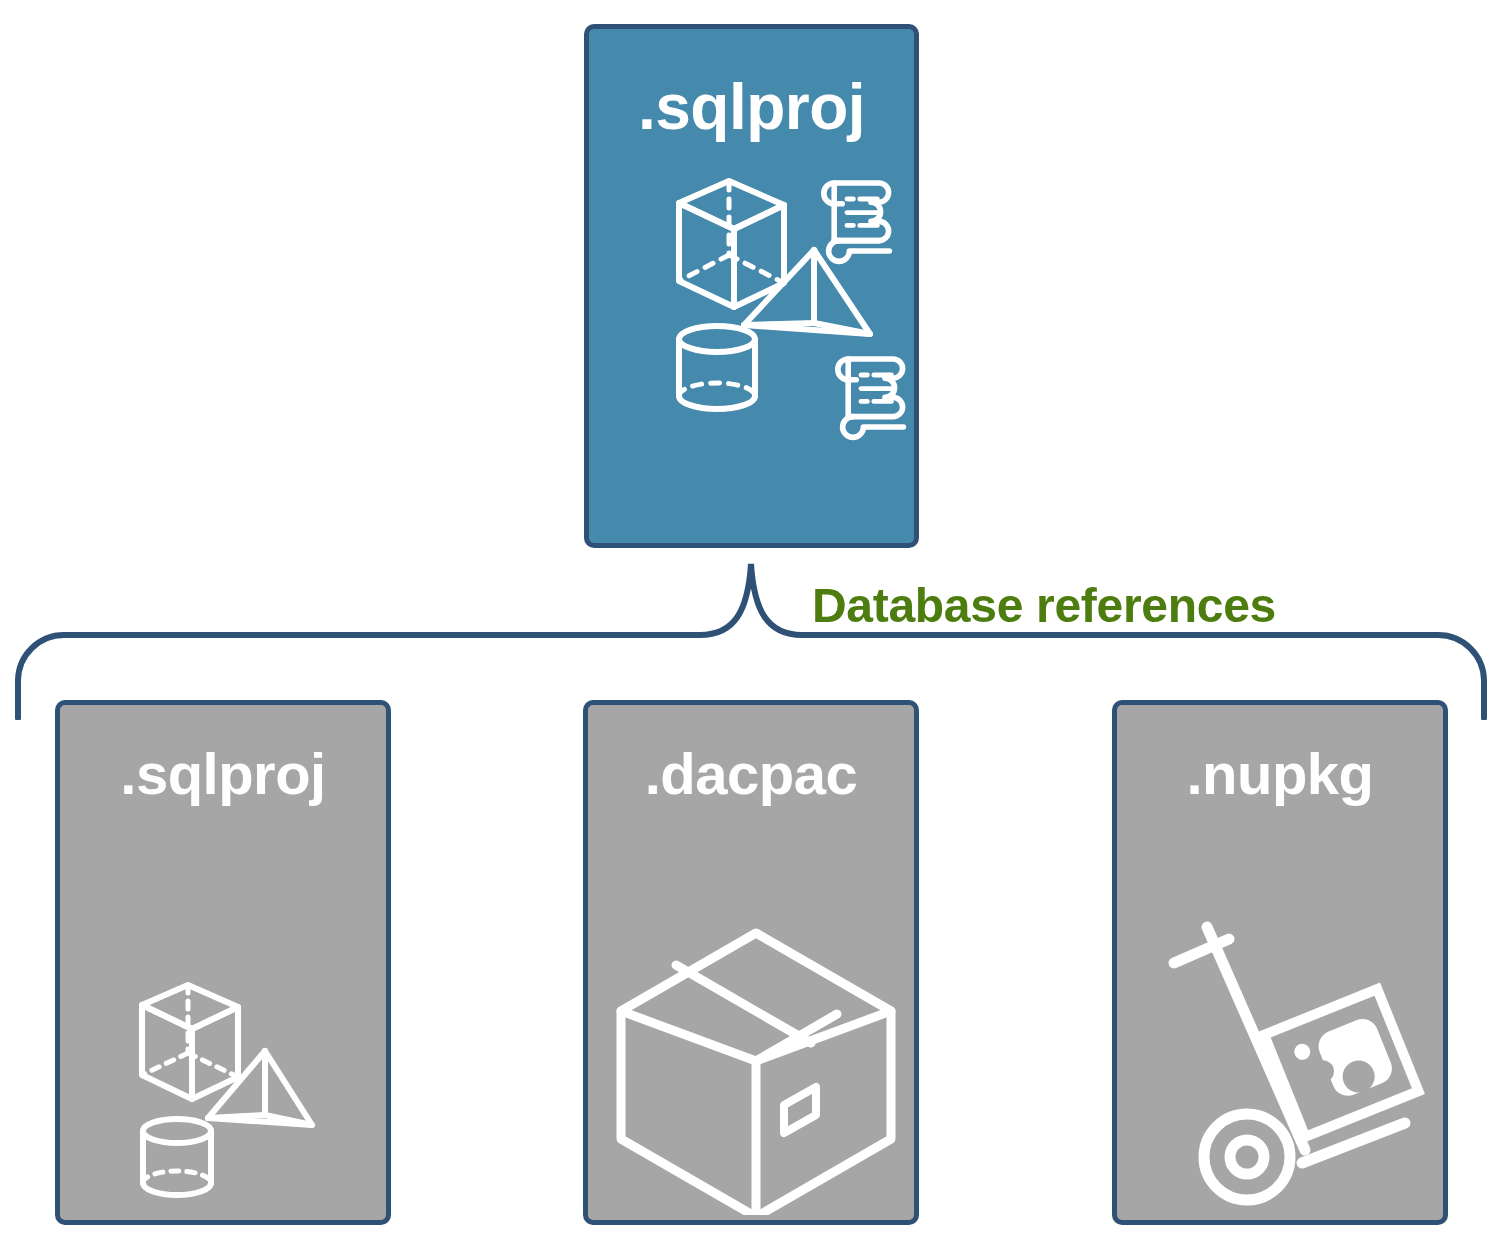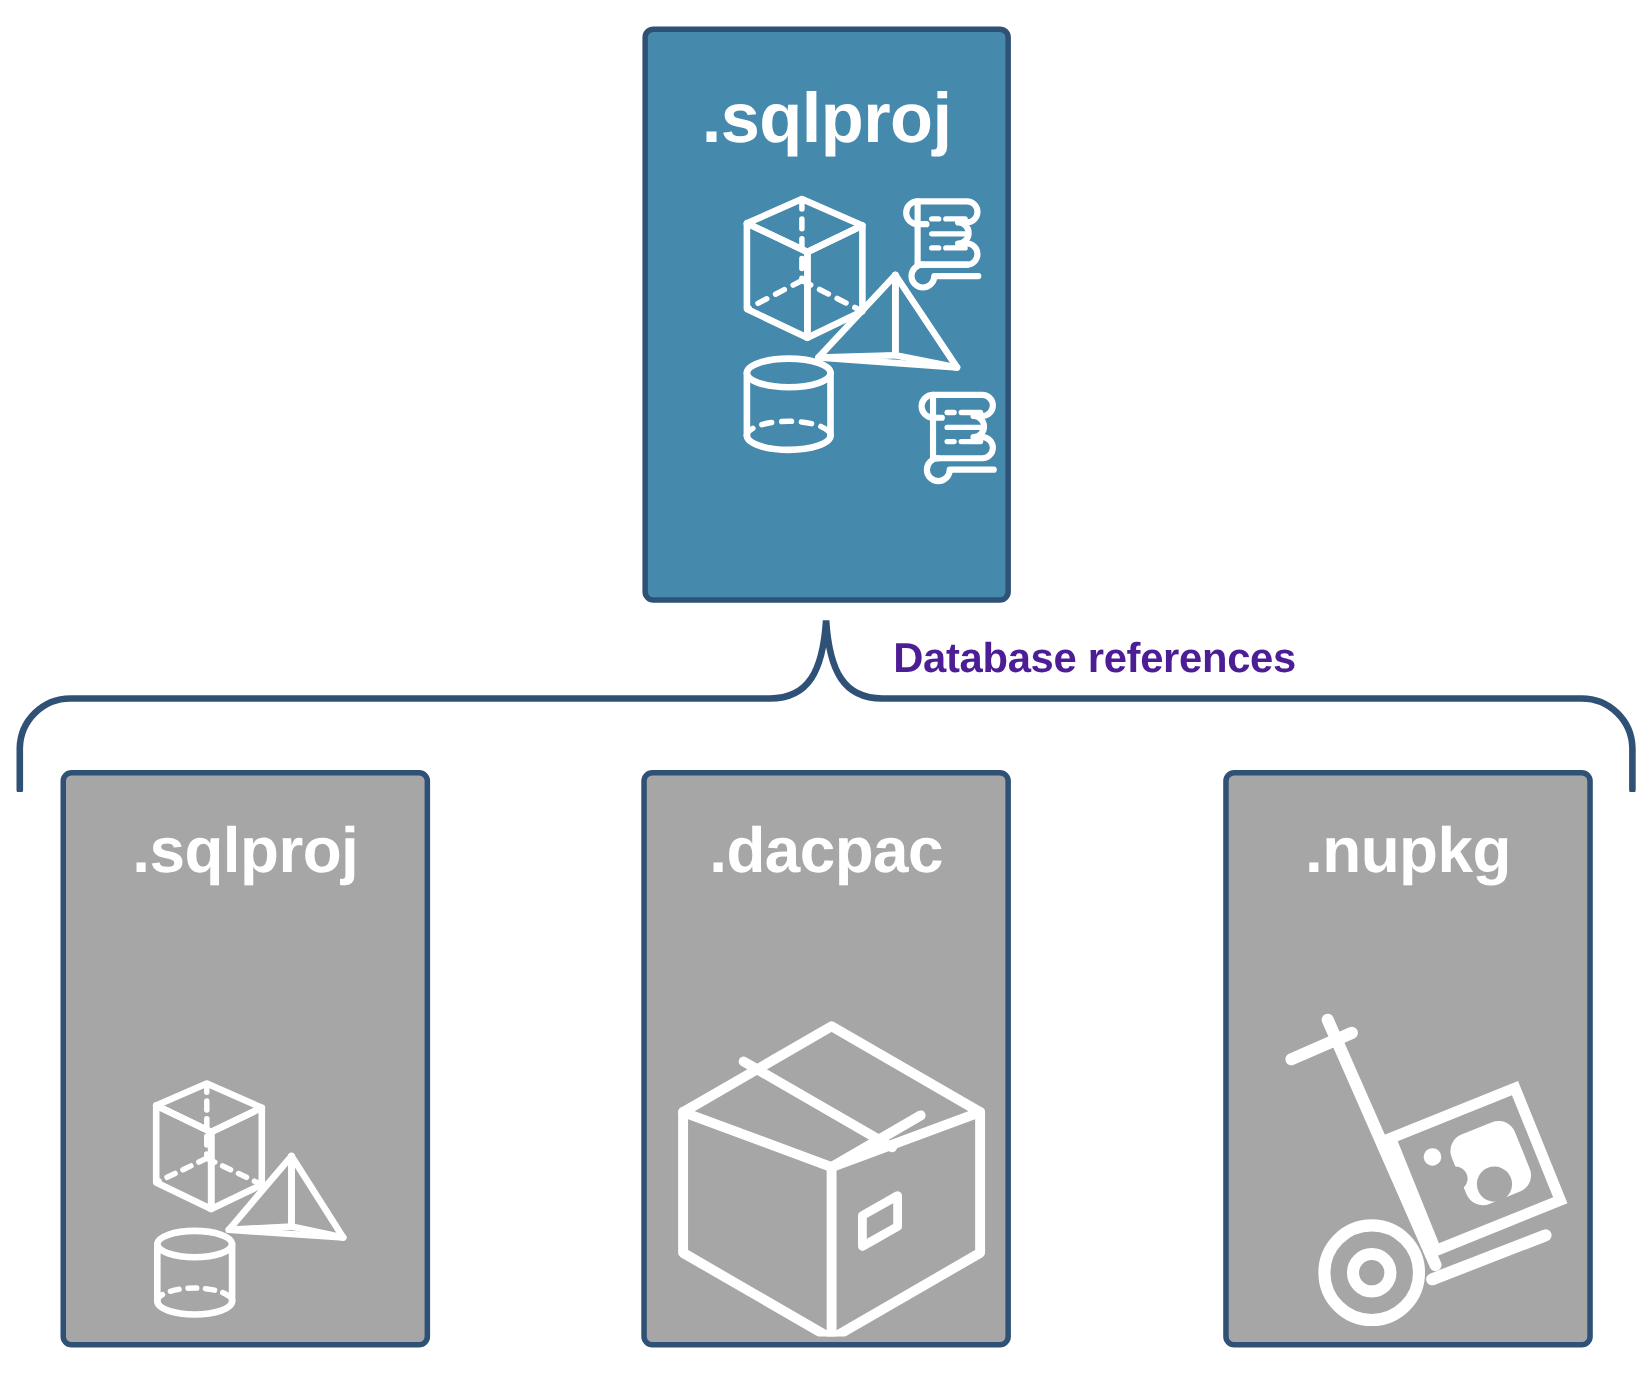--- a/index.html
+++ b/index.html
@@ -77,23 +77,23 @@
     width: 1500px;
     height: 180px;
     pointer-events: none;
   }
 
   
   #brace-label {
     position: absolute;
     left: 812px;
     top: 578px;
-    font-size: 38px;
+    font-size: 48px;
     font-weight: bold;
-    color: #4c1d95;
+    color: #4d7c0f;
     letter-spacing: -0.3px;
     white-space: nowrap;
     user-select: none;
   }
 </style>
 </head>
 <body>
 
 <div id="stage">
 

